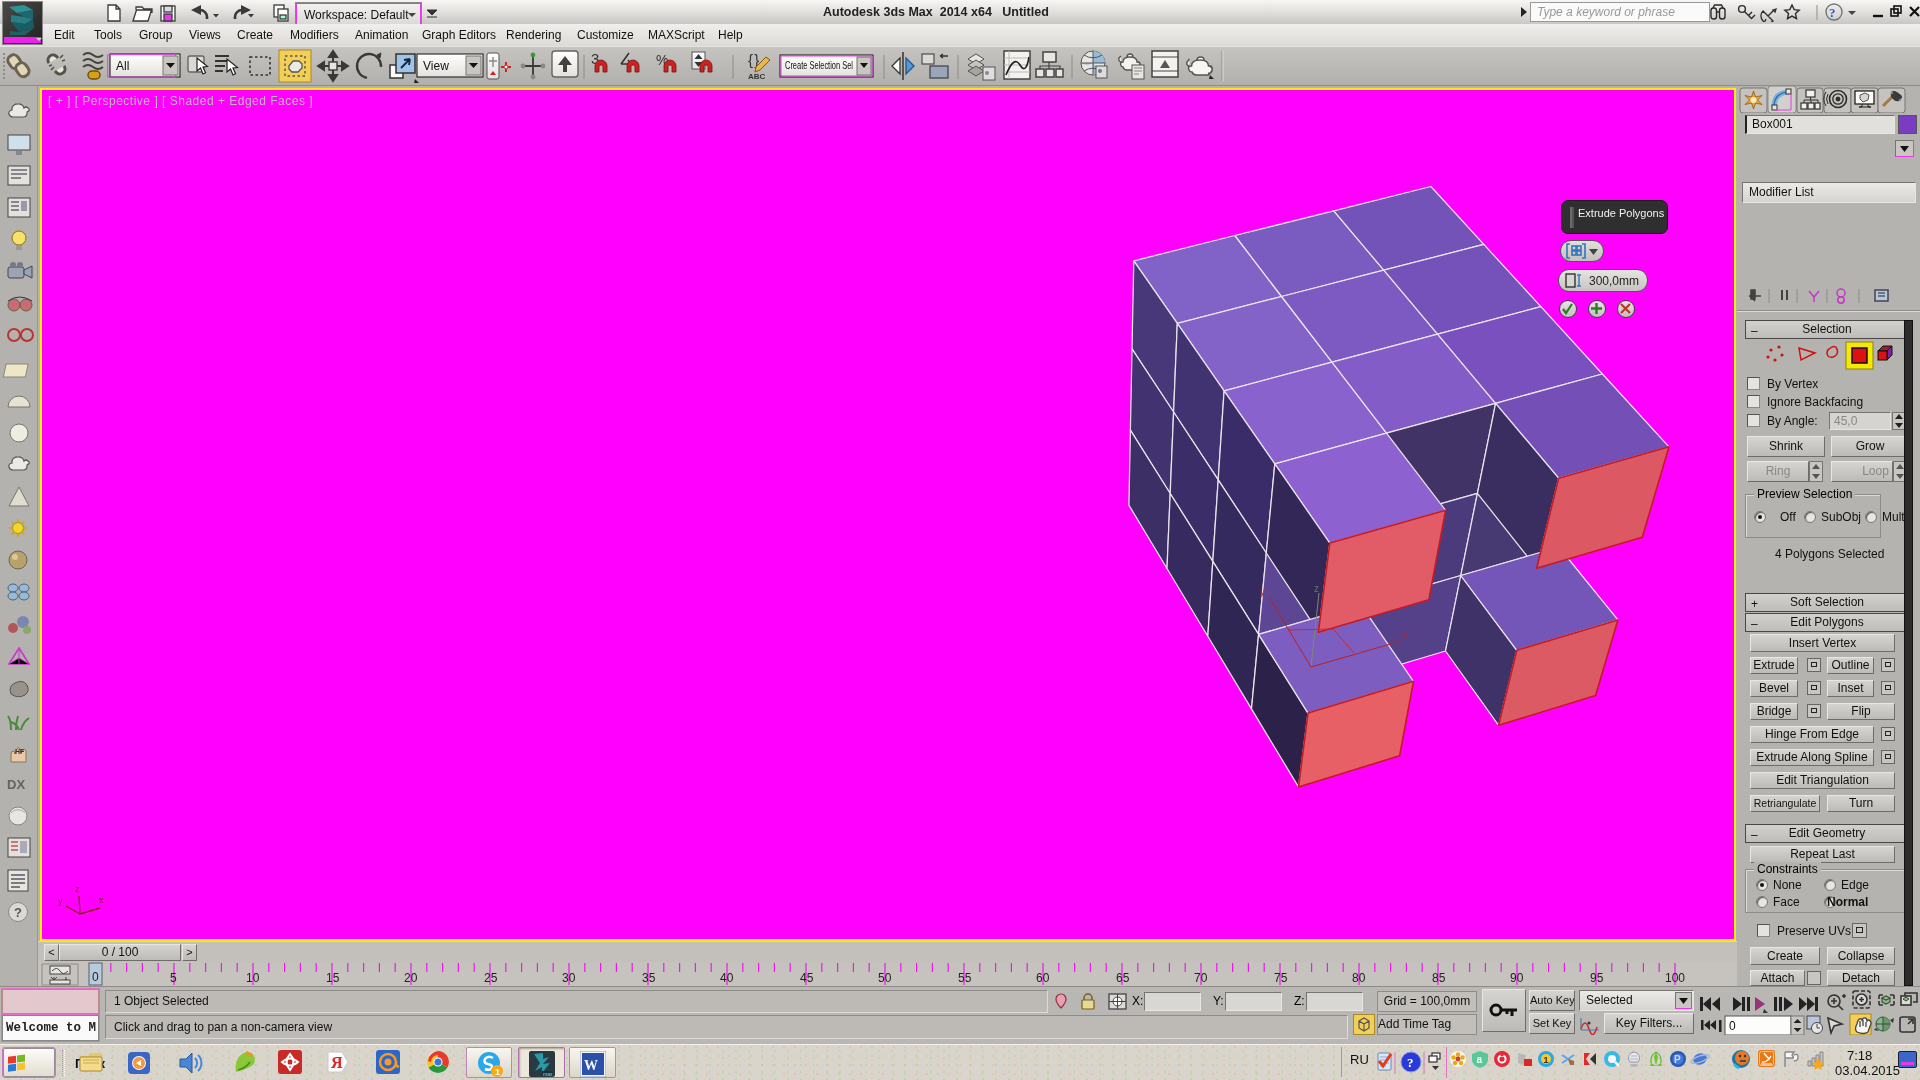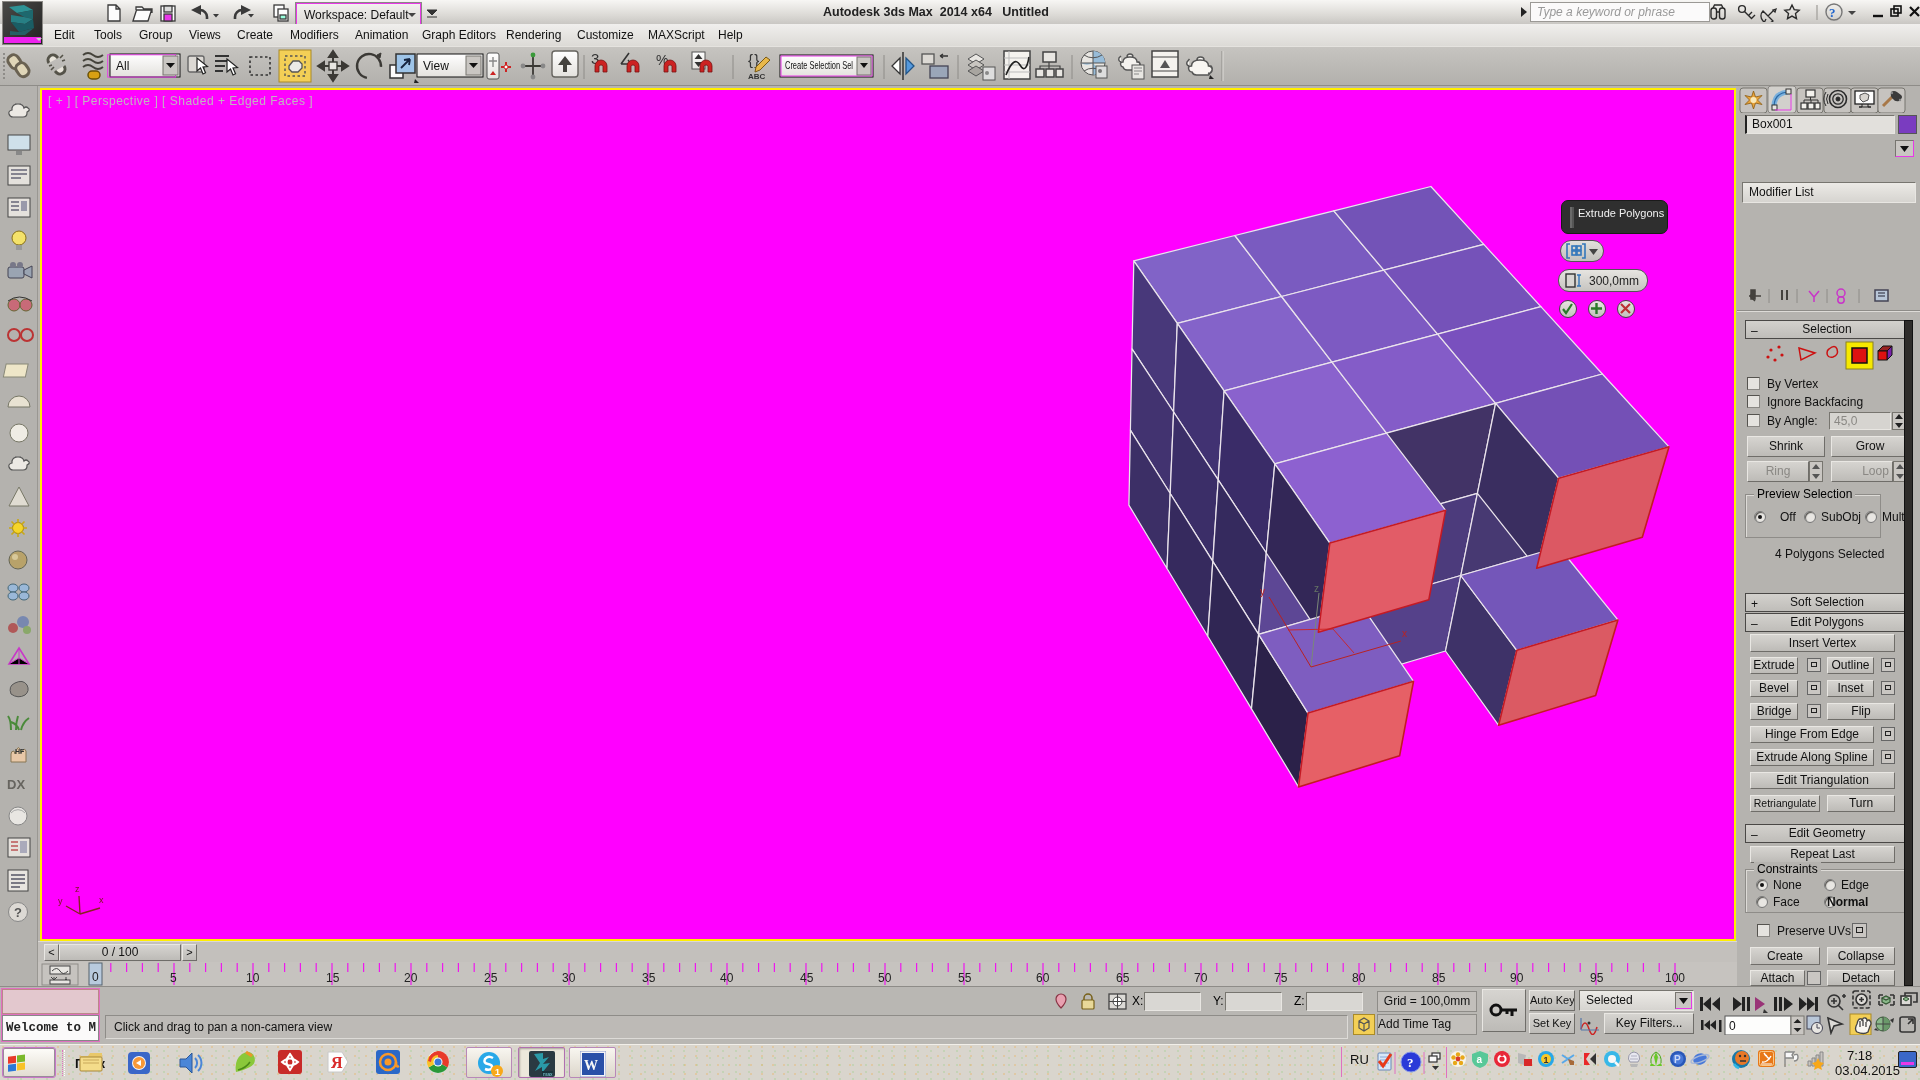--- a/index.html
+++ b/index.html
@@ -742,20 +742,21 @@
           <text x="1552" y="20" font-size="12" fill="#222" font-family="Liberation Sans">95</text>
           <text x="1627" y="20" font-size="12" fill="#222" font-family="Liberation Sans">100</text>
         </g>
       <rect x="51" y="1" width="13" height="22" fill="#b8cadd" stroke="#55636f"></rect>
       <text x="54" y="19" font-size="12" fill="#222" font-family="Liberation Sans">0</text>
     </svg>
   </div>
   <div class="abs" id="statusbar">
     <div class="abs" style="left:2px;top:2px;width:97px;height:25px;background:#e3c8ce;border:1px solid #b88;outline:1px solid #e070c0;"></div>
     <div class="abs" style="left:2px;top:28px;width:97px;height:26px;background:#fbfafa;border:1px solid #888;outline:1px solid #e070c0;font-family:'Liberation Mono',monospace;font-size:12.5px;font-weight:bold;color:#222;line-height:24px;padding-left:3px;">Welcome to M</div>
+    <div class="abs" style="left:105px;top:3px;width:943px;height:23px;background:#bdbab6;border:1px solid #8e8c88;border-bottom-color:#dddbd7;border-right-color:#dddbd7;font-size:12px;color:#111;line-height:21px;padding-left:8px;">1 Object Selected</div>
     <div class="abs" style="left:105px;top:28px;width:1243px;height:24px;background:#bdbab6;border:1px solid #8e8c88;border-bottom-color:#dddbd7;border-right-color:#dddbd7;font-size:12px;color:#111;line-height:22px;padding-left:8px;">Click and drag to pan a non-camera view</div>
     <svg class="abs" style="left:1052px;top:3px" width="80" height="23" viewBox="0 0 80 23">
       <path d="M9 4 a5 5 0 0 1 5 5 q0 4-5 9 q-5-5-5-9 a5 5 0 0 1 5-5 z" fill="#e8a0b0" stroke="#883344" stroke-width="1.2"></path>
       <g transform="translate(30,3)">
           <rect x="0" y="7" width="12" height="9" rx="1" fill="#e8d898" stroke="#776018" stroke-width="1.2"></rect>
           <path d="M2 7 v-2 a4 4 0 0 1 8 0 v2" fill="none" stroke="#776018" stroke-width="1.5"></path>
         </g>
       <g transform="translate(57,2)">
           <rect x="0" y="2" width="17" height="15" fill="#dcdad6" stroke="#444" stroke-width="1.3"></rect>
           <circle cx="8.5" cy="9.5" r="4.5" fill="#fff" stroke="#444"></circle>

